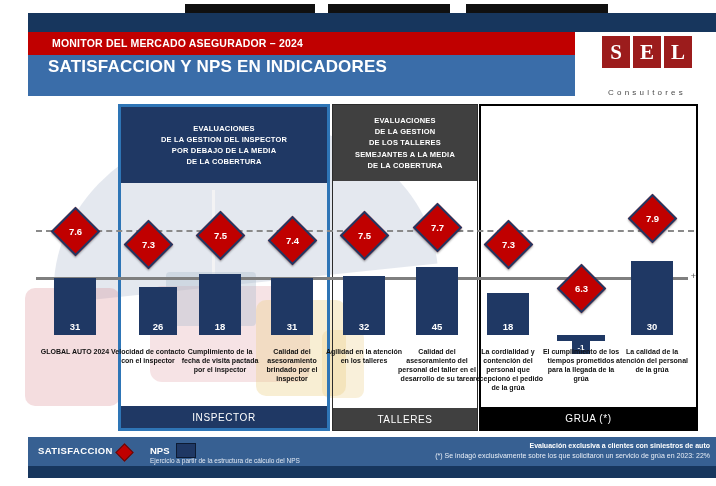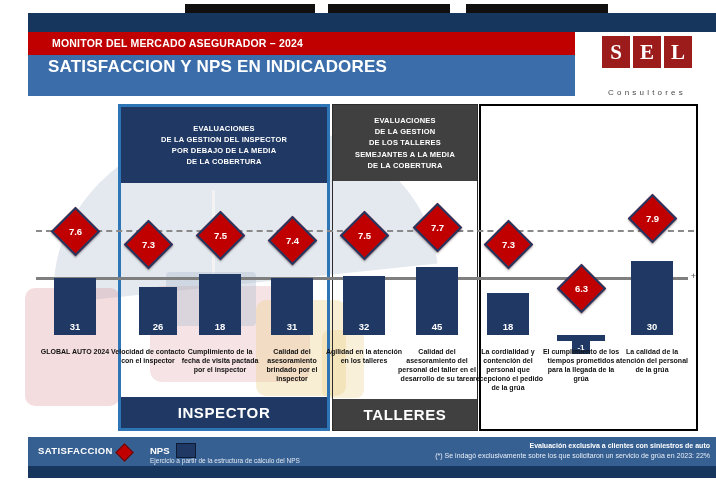--- a/index.html
+++ b/index.html
@@ -39,22 +39,22 @@
   
   .dash-line{position:absolute;left:36px;top:230px;width:658px;border-top:2px dashed #8a8a8a;z-index:3;}
   .solid-line{position:absolute;left:36px;top:277px;width:652px;height:3px;background:#7f7f7f;z-index:3;}
   .solid-line::after{content:"+";position:absolute;right:-8px;top:-6px;color:#555;font-size:9px;}
 
   
   .panel{position:absolute;top:104px;height:327px;box-sizing:border-box;z-index:2;}
   .panel-header{position:absolute;top:0;left:0;right:0;height:76px;color:#fff;font-weight:bold;
                 font-size:7.5px;line-height:1.5;text-align:center;display:flex;align-items:center;
                 justify-content:center;white-space:pre-line;letter-spacing:.2px;}
-  .panel-footer{position:absolute;bottom:0;left:0;right:0;height:31px;color:#fff;font-weight:bold;
-                font-size:15px;letter-spacing:.6px;display:flex;align-items:center;justify-content:center;}
+  .panel-footer{position:absolute;bottom:0;left:0;right:0;height:22px;color:#fff;font-weight:normal;
+                font-size:10px;letter-spacing:.6px;display:flex;align-items:center;justify-content:center;}
 
   
   .bar{position:absolute;background:#1f3864;z-index:4;}
   .bar-value{position:absolute;left:0;right:0;bottom:3px;text-align:center;color:#fff;
              font-weight:bold;font-size:9.5px;}
   .neg-cap{position:absolute;background:#1f3864;z-index:4;}
   .neg-stem{position:absolute;background:#1f3864;z-index:4;color:#fff;font-weight:bold;font-size:8px;
             text-align:center;line-height:13px;}
   .diamond{position:absolute;width:31px;height:31px;background:#c00000;border:2px solid #1f3864;
            transform:rotate(45deg);z-index:5;box-shadow:1px 1px 2px rgba(0,0,0,.35);}
@@ -121,20 +121,21 @@
       </div>
       <div class="panel" style="left: 332px; width: 146px; border: 1px solid rgb(43, 43, 43);">
         <div class="panel-header" style="background: rgb(64, 64, 64);">EVALUACIONES
 DE LA GESTION
 DE LOS TALLERES
 SEMEJANTES A LA MEDIA
 DE LA COBERTURA</div>
         <div class="panel-footer" style="background: rgb(64, 64, 64); text-align: center;">TALLERES</div>
       </div>
       <div class="panel" style="left: 479px; width: 219px; border: 2px solid rgb(0, 0, 0);">
+        <div class="panel-footer" style="background: rgb(0, 0, 0);">GRUA (*)</div>
       </div>
     </div>
   <div id="chart">
       <div class="bar" style="left: 54px; top: 278px; width: 42px; height: 57px;">
         <div class="bar-value">31</div>
       </div>
       <div class="diamond" style="left: 58px; top: 214px;">
         <span>7.6</span>
       </div>
       <div class="cat" style="left: 35px; width: 80px;">GLOBAL AUTO 2024</div>

